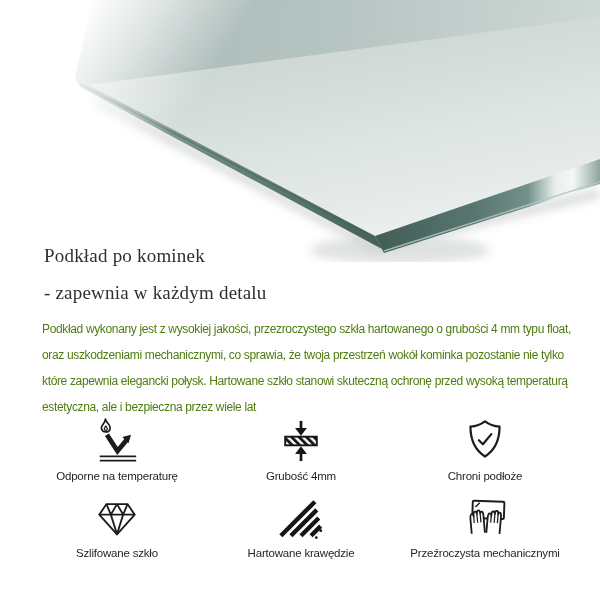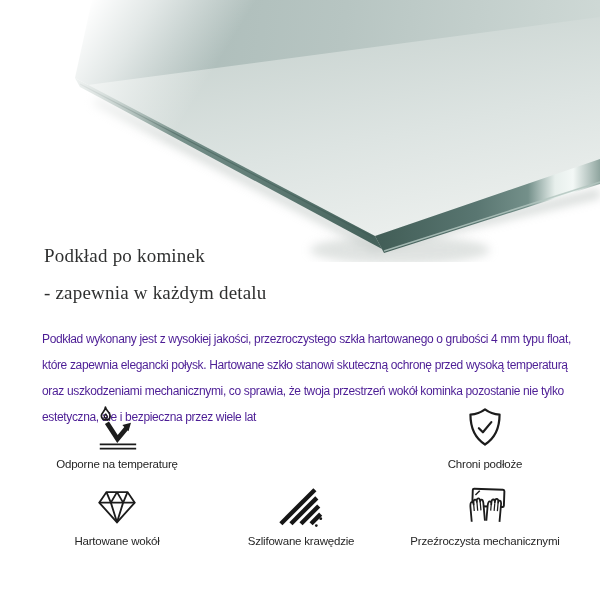--- a/index.html
+++ b/index.html
@@ -3,24 +3,24 @@
 <meta charset="utf-8">
 <style>
   html,body{margin:0;padding:0;background:#ffffff;}
   #app{position:relative;width:600px;height:600px;background:#ffffff;overflow:hidden;
        font-family:"Liberation Sans",sans-serif;}
   .hero{position:absolute;top:0;left:0;width:600px;height:262px;}
   .title{position:absolute;left:44px;top:237px;margin:0;
          font-family:"Liberation Serif","DejaVu Serif",serif;font-weight:400;
          font-size:19px;line-height:37px;color:#2f3030;letter-spacing:.2px;}
   .title span{display:block;}
-  .desc{position:absolute;left:42px;top:326px;font-size:12px;line-height:26px;
-        color:#4c1d95;letter-spacing:-0.35px;}
+  .desc{position:absolute;left:42px;top:316px;font-size:12px;line-height:26px;
+        color:#4d7c0f;letter-spacing:-0.35px;}
   .desc div{white-space:nowrap;}
-  .features{position:absolute;left:42px;top:406px;width:518px;}
+  .features{position:absolute;left:42px;top:418px;width:518px;}
   .f-row{display:flex;justify-content:space-between;margin-bottom:13px;}
   .feature{width:150px;display:flex;flex-direction:column;align-items:center;}
   .feature-icon{width:46px;height:46px;}
   .feature-icon svg{width:46px;height:46px;display:block;}
   .feature-label{margin-top:6px;font-size:11.5px;color:#262626;white-space:nowrap;
                  letter-spacing:-0.2px;text-align:center;}
 </style>
 </head>
 <body>
 
@@ -75,22 +75,22 @@
     </svg>
   </div>
 
   <h1 class="title">
     <span>Podkład po kominek</span>
     <span>- zapewnia w każdym detalu</span>
   </h1>
 
   <div class="desc">
     <div>Podkład wykonany jest z wysokiej jakości, przezroczystego szkła hartowanego o grubości 4 mm typu float,</div>
+    <div>oraz uszkodzeniami mechanicznymi, co sprawia, że twoja przestrzeń wokół kominka pozostanie nie tylko</div>
     <div>które zapewnia elegancki połysk. Hartowane szkło stanowi skuteczną ochronę przed wysoką temperaturą</div>
-    <div>oraz uszkodzeniami mechanicznymi, co sprawia, że twoja przestrzeń wokół kominka pozostanie nie tylko</div>
     <div>estetyczna, ale i bezpieczna przez wiele lat</div>
   </div>
 
   <div class="features">
     <div class="f-row">
 
       <div class="feature">
         <div class="feature-icon">
           <svg viewBox="0 0 48 48" fill="none" stroke="#1c1c1c">
             <path d="M6,40 H44" stroke-width="2"></path>
@@ -99,20 +99,38 @@
               <path d="M15.8,2.5 C16,5 18,6.8 19.6,8.8 C21,10.5 21.8,12 21.6,13.8 C21.3,16.5 19,18.3 16.2,18.3 C13.2,18.3 10.8,16.2 10.8,13.2 C10.8,9.5 15.6,8 15.8,2.5 Z" stroke-width="2.1" stroke-linejoin="round"></path>
               <path d="M16.1,10.5 C16.1,12.2 14.4,13 14.4,14.4 A1.9,1.9 0 0 0 18.2,14.4 C18.2,12.9 16.1,12.3 16.1,10.5 Z" stroke-width="1.6"></path>
             </g>
             <path d="M13.5,17.5 L24.5,34.5 L34,23" stroke-width="5"></path>
             <polygon points="38.6,17.4 36,26.3 29.6,19.7" fill="#1c1c1c" stroke="none"></polygon>
           </svg>
         </div>
         <div class="feature-label">Odporne na temperaturę</div>
       </div>
 
+      <div class="feature">
+        <div class="feature-icon">
+          <svg viewBox="0 0 48 48">
+            <defs>
+              <pattern id="hatch" width="5.5" height="5.5" patternUnits="userSpaceOnUse" patternTransform="rotate(-45 0 0)">
+                <rect width="5.5" height="5.5" fill="#ffffff"></rect>
+                <rect width="3" height="5.5" fill="#161616"></rect>
+              </pattern>
+            </defs>
+            <rect x="7.5" y="19.5" width="33" height="9" fill="url(#hatch)" stroke="#161616" stroke-width="2"></rect>
+            <rect x="22.6" y="3" width="2.8" height="8" fill="#161616"></rect>
+            <polygon points="17.8,10.5 30.2,10.5 24,18.5" fill="#161616"></polygon>
+            <rect x="22.6" y="37" width="2.8" height="8" fill="#161616"></rect>
+            <polygon points="17.8,37.5 30.2,37.5 24,29.5" fill="#161616"></polygon>
+          </svg>
+        </div>
+        <div class="feature-label">Grubość 4mm</div>
+      </div>
 
       <div class="feature">
         <div class="feature-icon">
           <svg viewBox="0 0 48 48" fill="none" stroke="#1c1c1c">
             <path d="M24,3.5 C28.6,7 33.6,8.6 39.2,8.9 C39.2,21.5 35.2,33 24,40.2 C12.8,33 8.8,21.5 8.8,8.9 C14.4,8.6 19.4,7 24,3.5 Z" stroke-width="2.3" stroke-linejoin="round"></path>
             <path d="M17.6,23.2 L21.8,27.4 L30.6,16.8" stroke-width="2.3" stroke-linecap="round" stroke-linejoin="round"></path>
           </svg>
         </div>
         <div class="feature-label">Chroni podłoże</div>
       </div>
@@ -122,35 +140,35 @@
 
       <div class="feature">
         <div class="feature-icon">
           <svg viewBox="0 0 48 48" fill="none" stroke="#1c1c1c" stroke-width="1.9" stroke-linejoin="miter">
             <path d="M13,9.5 L35,9.5 L42.5,20.5 L24,41 L5.5,20.5 Z"></path>
             <path d="M5.5,20.5 H42.5"></path>
             <path d="M13,9.5 L17.6,20.5 M24,9.5 L17.6,20.5 M24,9.5 L30.4,20.5 M35,9.5 L30.4,20.5"></path>
             <path d="M17.6,20.5 L24,41 M30.4,20.5 L24,41"></path>
           </svg>
         </div>
-        <div class="feature-label">Hartowane wokół</div>
+        <div class="feature-label">Szlifowane szkło</div>
       </div>
 
       <div class="feature">
         <div class="feature-icon">
           <svg viewBox="0 0 48 48" stroke="#161616" stroke-width="4.6" fill="none">
             <path d="M3,42.5 L38.5,7"></path>
             <path d="M13.5,42.5 L40.5,15.5"></path>
             <path d="M24,42.5 L42.5,24"></path>
             <path d="M34.5,42.5 L44.5,32.5"></path>
             <circle cx="44.6" cy="37.2" r="1.5" fill="#161616" stroke="none"></circle>
             <circle cx="40" cy="44.4" r="1.4" fill="#161616" stroke="none"></circle>
           </svg>
         </div>
-        <div class="feature-label">Szlifowane krawędzie</div>
+        <div class="feature-label">Hartowane krawędzie</div>
       </div>
 
       <div class="feature">
         <div class="feature-icon">
           <svg viewBox="0 0 48 48" fill="none" stroke="#1c1c1c">
             <rect x="11" y="6.5" width="33" height="18" rx="1.5" stroke-width="2" transform="rotate(2 27 15)"></rect>
             <path d="M14,12.5 L18.5,8" stroke-width="1.5"></path>
             <g transform="translate(8,14) rotate(-5 7 13)">
               <path fill="#ffffff" stroke-width="1.9" stroke-linejoin="round" d="M1,26 L1,11 Q1,5.5 2.9,5.5 Q4.6,5.5 4.6,8.5 L4.6,6.5 Q4.6,3.2 6.4,3.2 Q8.2,3.2 8.2,6.2 L8.2,5 Q8.2,2.2 9.9,2.2 Q11.6,2.2 11.6,5.2 L11.6,6 Q11.8,3.6 13.2,3.8 Q14.8,4 14.8,7.5 L14.8,26"></path>
               <path d="M4.6,9 V15 M8.2,7 V15 M11.6,6.5 V15" stroke-width="1.3"></path>

